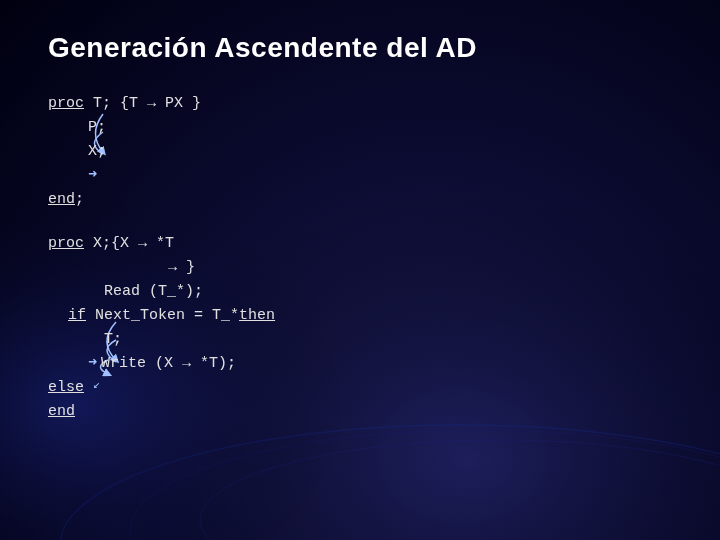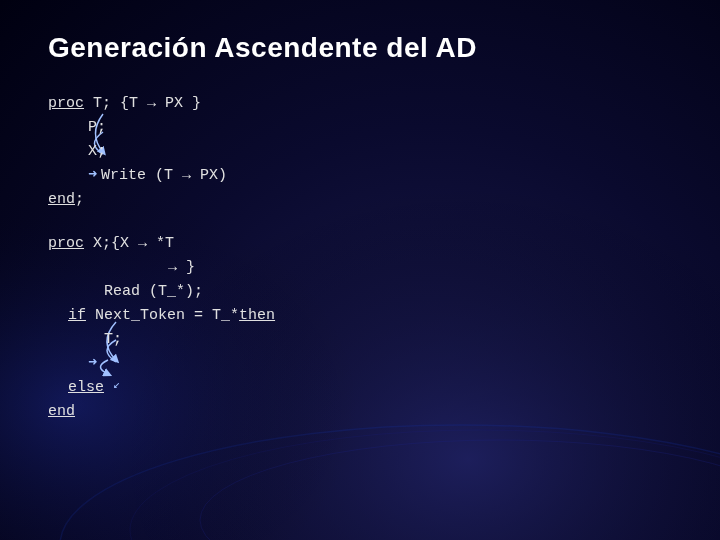--- a/index.html
+++ b/index.html
@@ -134,21 +134,20 @@
         </div>
         <div class="code-line indent-1">
           <span>P;</span>
         </div>
         <div class="code-line indent-1">
           <span>X;</span>
         </div>
         <div class="code-line indent-1" style="display:flex; align-items:center;">
 
           <span style="color:#a0c0ff; margin-right:4px;">➜</span>
-          <span>Write (T → PX)</span>
         </div>
         <div class="code-line">
           <span class="keyword-underline">end</span>
             <span>;</span>
         </div>
       </div>
 
       <div class="code-section section-gap" style="position:relative;">
 
         <svg style="position:absolute; left:0; top:0; width:450px; height:170px; pointer-events:none; overflow:visible;" viewBox="0 0 450 170">
@@ -181,22 +180,23 @@
         <div class="code-line" style="margin-left:20px;">
           <span class="keyword-underline">if</span>
           <span>&nbsp;Next_Token = T_* </span>
           <span class="keyword-underline">then</span>
         </div>
         <div class="code-line indent-2">
           <span>T;</span>
         </div>
         <div class="code-line indent-1" style="display:flex; align-items:center;">
           <span style="color:#a0c0ff; margin-right:4px;">➜</span>
-        </div>
-        <div class="code-line" style="margin-left:20px; display:flex; align-items:flex-start;">
+          <span>Write (X → *T);</span>
+        </div>
+        <div class="code-line" style="display:flex; align-items:flex-start;">
           <span class="keyword-underline">else</span>
           <span>&nbsp;</span>
 
           <span style="color:#a0c0ff; margin-right:4px; font-size:12px;">↙</span>
         </div>
         <div class="code-line">
           <span class="keyword-underline">end</span>
         </div>
       </div>
     </div>

